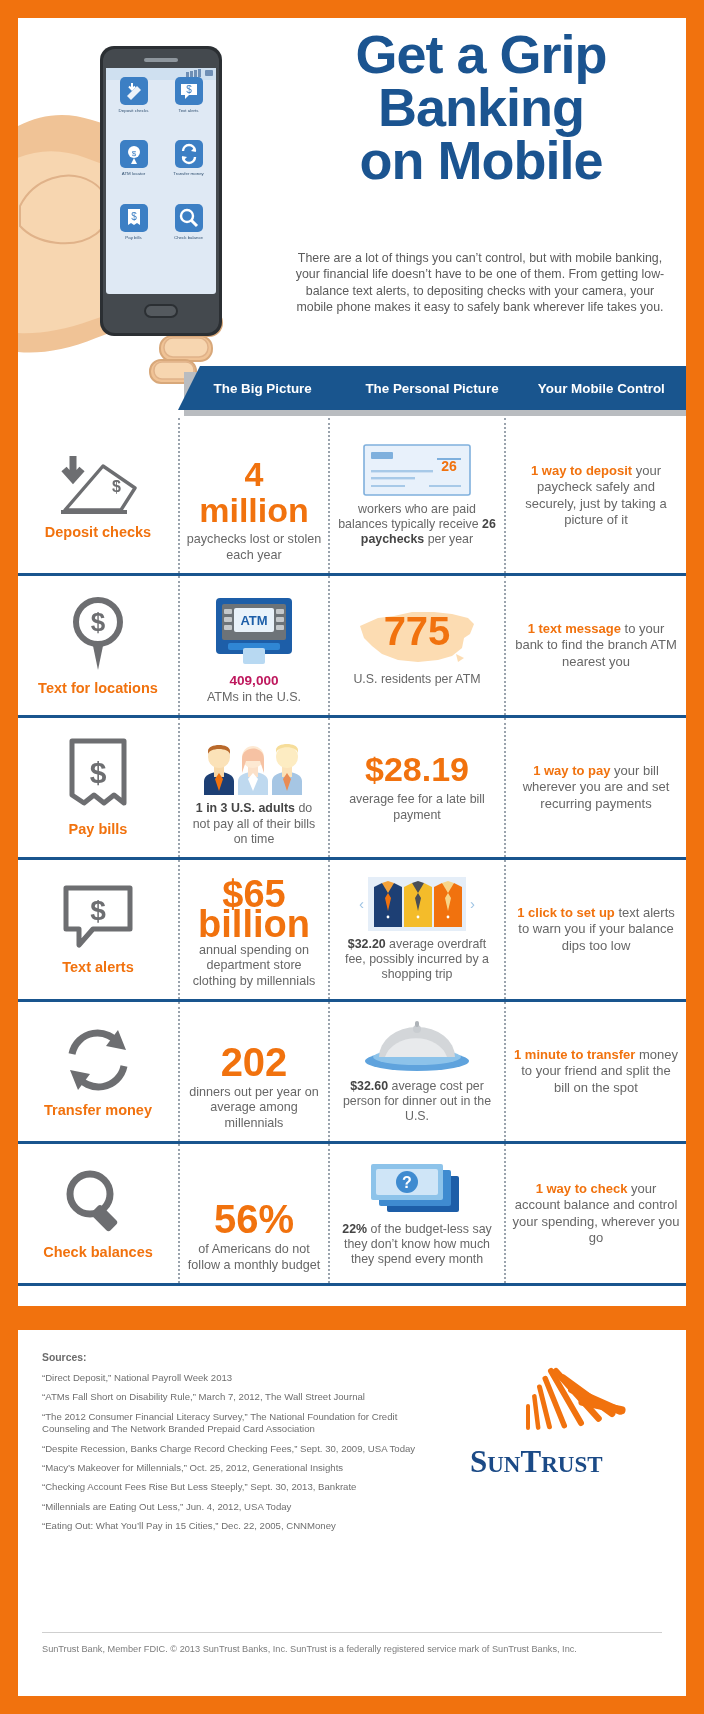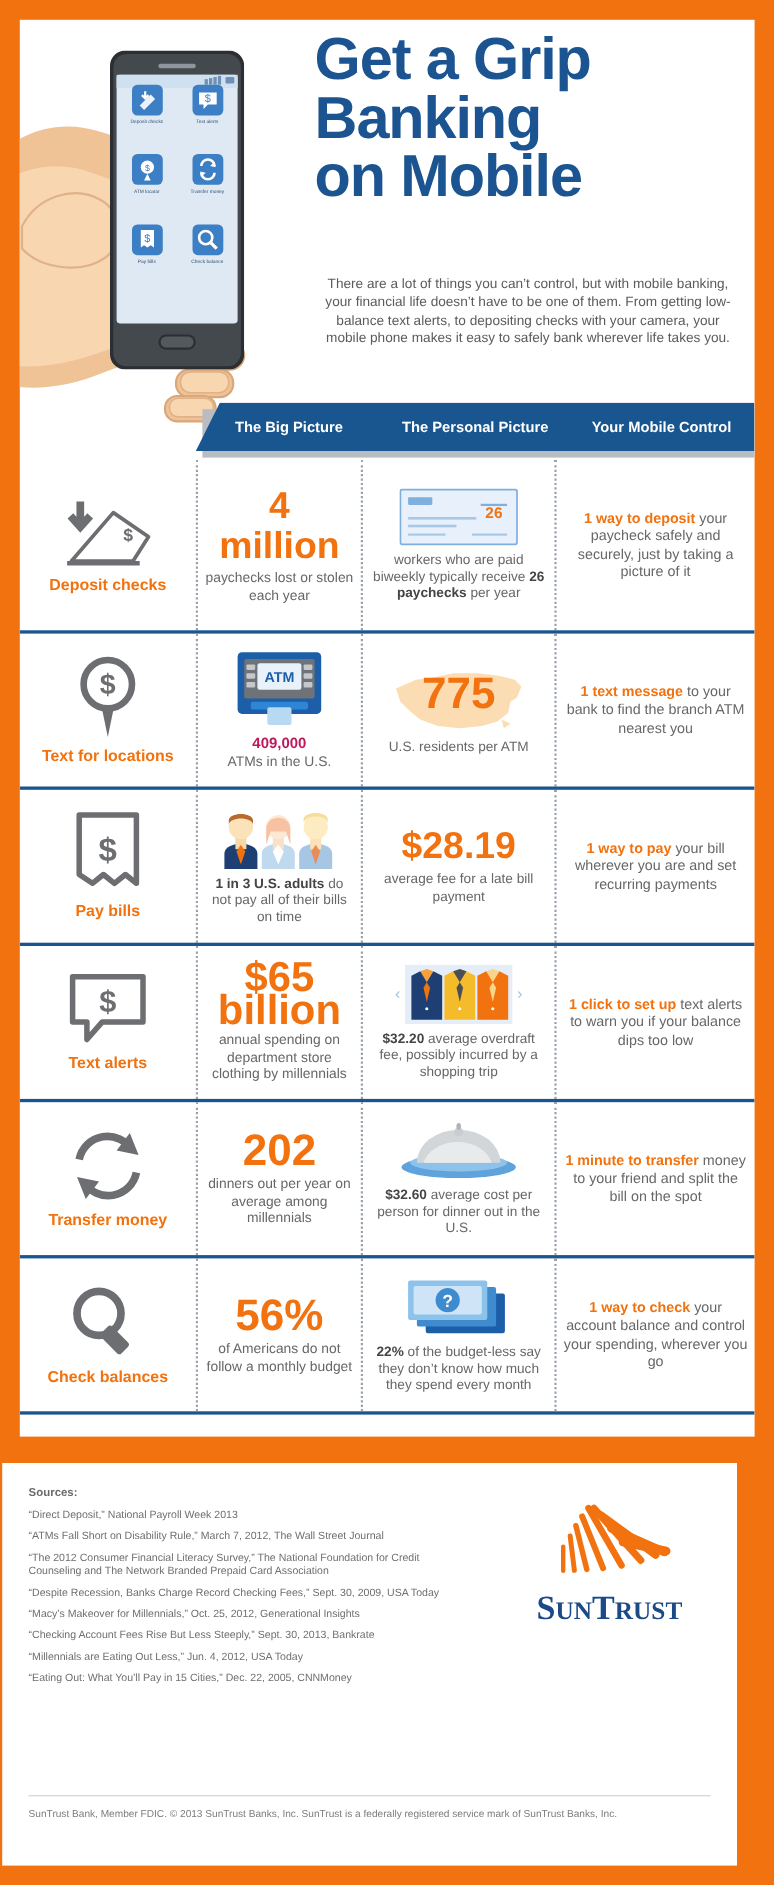--- a/index.html
+++ b/index.html
@@ -21,20 +21,21 @@
     position:relative;
     width:668px;height:1288px;
     background:#ffffff;
     box-sizing:border-box;
     overflow:hidden;
   }
   
   .hero{position:relative;height:350px;}
   .title{
     position:absolute;left:268px;top:10px;width:390px;
+    text-align:center;
     color:#1b5490;
     font-weight:bold;
     font-size:54px;
     line-height:0.98;
     letter-spacing:-1px;
   }
   .title span{display:block;}
   .intro{
     position:absolute;left:268px;top:232px;width:388px;
     text-align:center;color:#5b5b5b;
@@ -60,47 +61,47 @@
     flex:1;display:flex;align-items:center;justify-content:center;
     color:#ffffff;font-weight:bold;font-size:13.4px;line-height:15px;text-align:center;
   }
   
   .rows{position:absolute;left:0;top:400px;width:668px;}
   .row{position:relative;display:flex;box-sizing:border-box;}
   .row + .row{border-top:3px solid #19558e;}
   .rows{border-bottom:3px solid #19558e;}
   .cell{box-sizing:border-box;position:relative;padding:10px 6px;}
   .c-icon{width:160px;display:flex;flex-direction:column;align-items:center;justify-content:center;}
-  .c-big{width:150px;border-left:2px dotted #9aa3ad;display:flex;flex-direction:column;align-items:center;justify-content:center;text-align:center;}
+  .c-big{width:150px;border-left:2px dotted #9aa3ad;display:flex;flex-direction:column;align-items:center;justify-content:flex-end;text-align:center;}
   .c-pers{width:176px;border-left:2px dotted #9aa3ad;display:flex;flex-direction:column;align-items:center;justify-content:center;text-align:center;}
   .c-ctrl{width:182px;border-left:2px dotted #9aa3ad;display:flex;flex-direction:column;align-items:center;justify-content:center;text-align:center;}
 
   .icon-label{color:#f1720e;font-weight:bold;font-size:14.5px;line-height:17px;text-align:center;margin-top:6px;}
   .statnum{color:#f1720e;font-weight:bold;font-size:40px;line-height:38px;}
   .statnum.sm{font-size:38px;line-height:30px;}
   .statnum.md{font-size:34px;line-height:34px;}
   .statdesc{color:#676767;font-size:12.6px;line-height:15.5px;margin-top:4px;}
   .statdesc b{color:#be185d;}
   .ctrl-lead{color:#f1720e;font-weight:bold;font-size:13px;}
   .ctrl-text{color:#676767;font-size:13px;line-height:16.5px;}
   .caption{color:#676767;font-size:12.4px;line-height:15.2px;margin-top:6px;}
   .caption b{color:#454545;}
 
   
   .sources{
-    position:absolute;left:2px;top:1330px;width:668px;height:366px;background:#ffffff;
+    position:absolute;left:18px;top:1330px;width:668px;height:366px;background:#ffffff;
     box-sizing:border-box;padding:22px 24px 10px 24px;
   }
   .src-title{font-weight:bold;font-size:10.4px;color:#6b6b6b;margin-bottom:9px;}
   .src-item{font-size:9.6px;color:#6f6f6f;line-height:12.4px;margin-bottom:7px;max-width:400px;}
   .hr{position:absolute;left:24px;top:302px;width:620px;height:1px;background:#cfcfcf;}
   .disclaimer{position:absolute;left:24px;top:314px;font-size:9.2px;color:#7c7c7c;}
   
   .logo{position:absolute;left:452px;top:18px;width:200px;height:150px;}
-  .logo-word{position:absolute;left:0;top:96px;width:200px;text-align:center;
+  .logo-word{position:absolute;left:0;top:96px;width:200px;
     color:#1b4a86;font-family:"Liberation Serif",serif;font-weight:bold;font-size:31px;letter-spacing:0px;}
   .logo-word .sm{font-size:23px;}
 </style>
 </head>
 <body>
 
 <div class="page">
 
   <div class="card">
 
@@ -248,21 +249,21 @@
           <svg width="108" height="52" viewBox="0 0 108 52">
             <rect x="1" y="1" width="106" height="50" rx="2" fill="#e8f1fb" stroke="#7fb0dd" stroke-width="1.6"></rect>
             <rect x="8" y="8" width="22" height="7" rx="1" fill="#7fb0dd"></rect>
             <rect x="74" y="14" width="24" height="2" fill="#7fb0dd"></rect>
             <rect x="8" y="26" width="62" height="2.4" fill="#a7c9e8"></rect>
             <rect x="8" y="33" width="44" height="2.4" fill="#a7c9e8"></rect>
             <rect x="8" y="41" width="34" height="2" fill="#a7c9e8"></rect>
             <rect x="66" y="41" width="32" height="2" fill="#a7c9e8"></rect>
             <text x="86" y="27" font-size="14" font-weight="bold" fill="#f1720e" text-anchor="middle" font-family="Liberation Sans">26</text>
           </svg>
-          <div class="caption"><span>workers who are paid biweekly typically receive </span><b>26 paychecks</b><span> per year</span></div>
+          <div class="caption"><span>workers who are paid balances typically receive </span><b>26 paychecks</b><span> per year</span></div>
         </div>
         <div class="cell c-ctrl">
           <div class="ctrl-text"><span class="ctrl-lead">1 way to deposit</span><span> your paycheck safely and securely, just by taking a picture of it</span></div>
         </div>
       </div>
 
       <div class="row" style="height:142px;">
         <div class="cell c-icon">
           <svg width="66" height="80" viewBox="0 0 66 80">
             <circle cx="33" cy="28" r="22" stroke="#6d6e71" stroke-width="6" fill="none"></circle>

